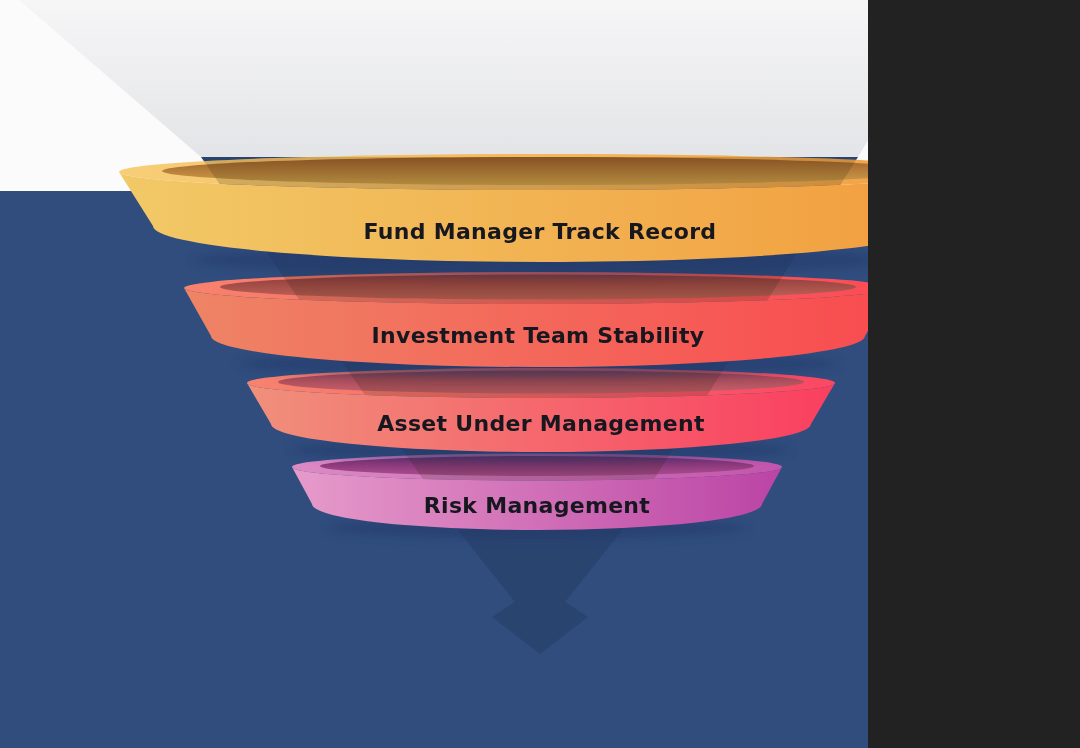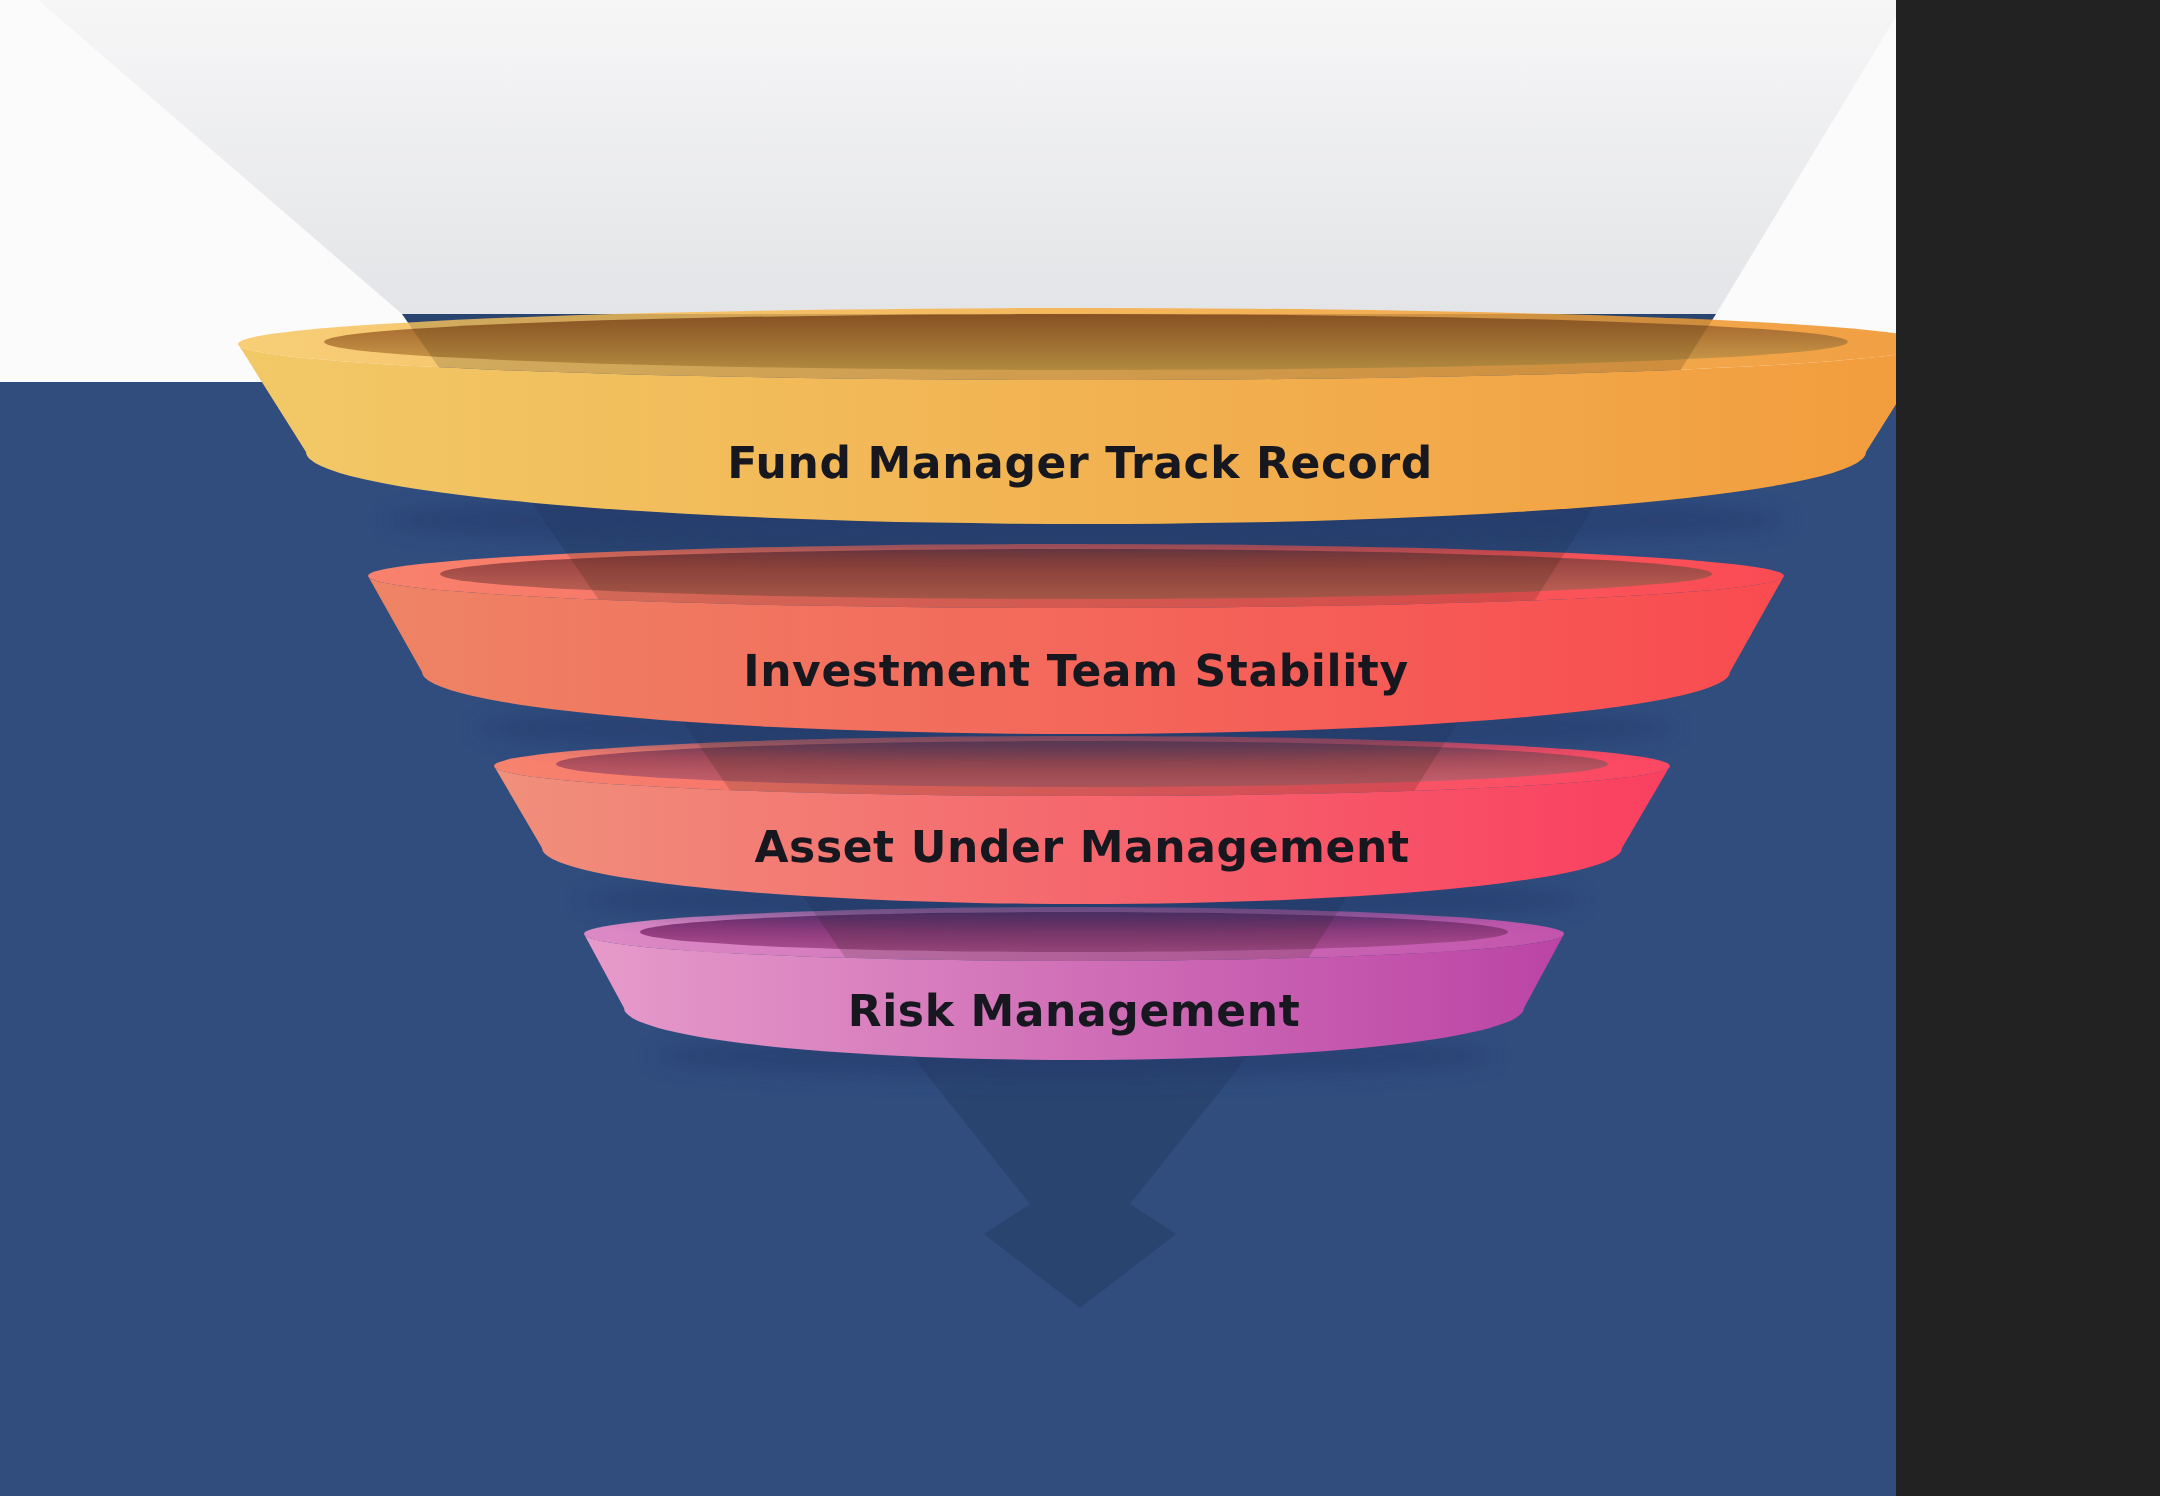--- a/index.html
+++ b/index.html
@@ -1,16 +1,16 @@
 <!DOCTYPE html>
 <html><head>
 <meta charset="utf-8">
 <style>
   html,body{margin:0;padding:0;background:#222;}
-  .stage{position:relative;width:948px;height:748px;overflow:hidden;font-family:"DejaVu Sans","Liberation Sans",sans-serif;}
+  .stage{position:relative;width:868px;height:748px;overflow:hidden;font-family:"DejaVu Sans","Liberation Sans",sans-serif;}
   svg{display:block}
   .funnel-label{font-weight:700;font-size:22px;letter-spacing:.3px;}
 </style>
 </head>
 <body>
 
 <div class="stage">
 <svg width="1080" height="748" viewBox="0 0 1080 748">
   <defs>
     <linearGradient id="beamGrad" gradientUnits="userSpaceOnUse" x1="0" y1="0" x2="0" y2="170">

